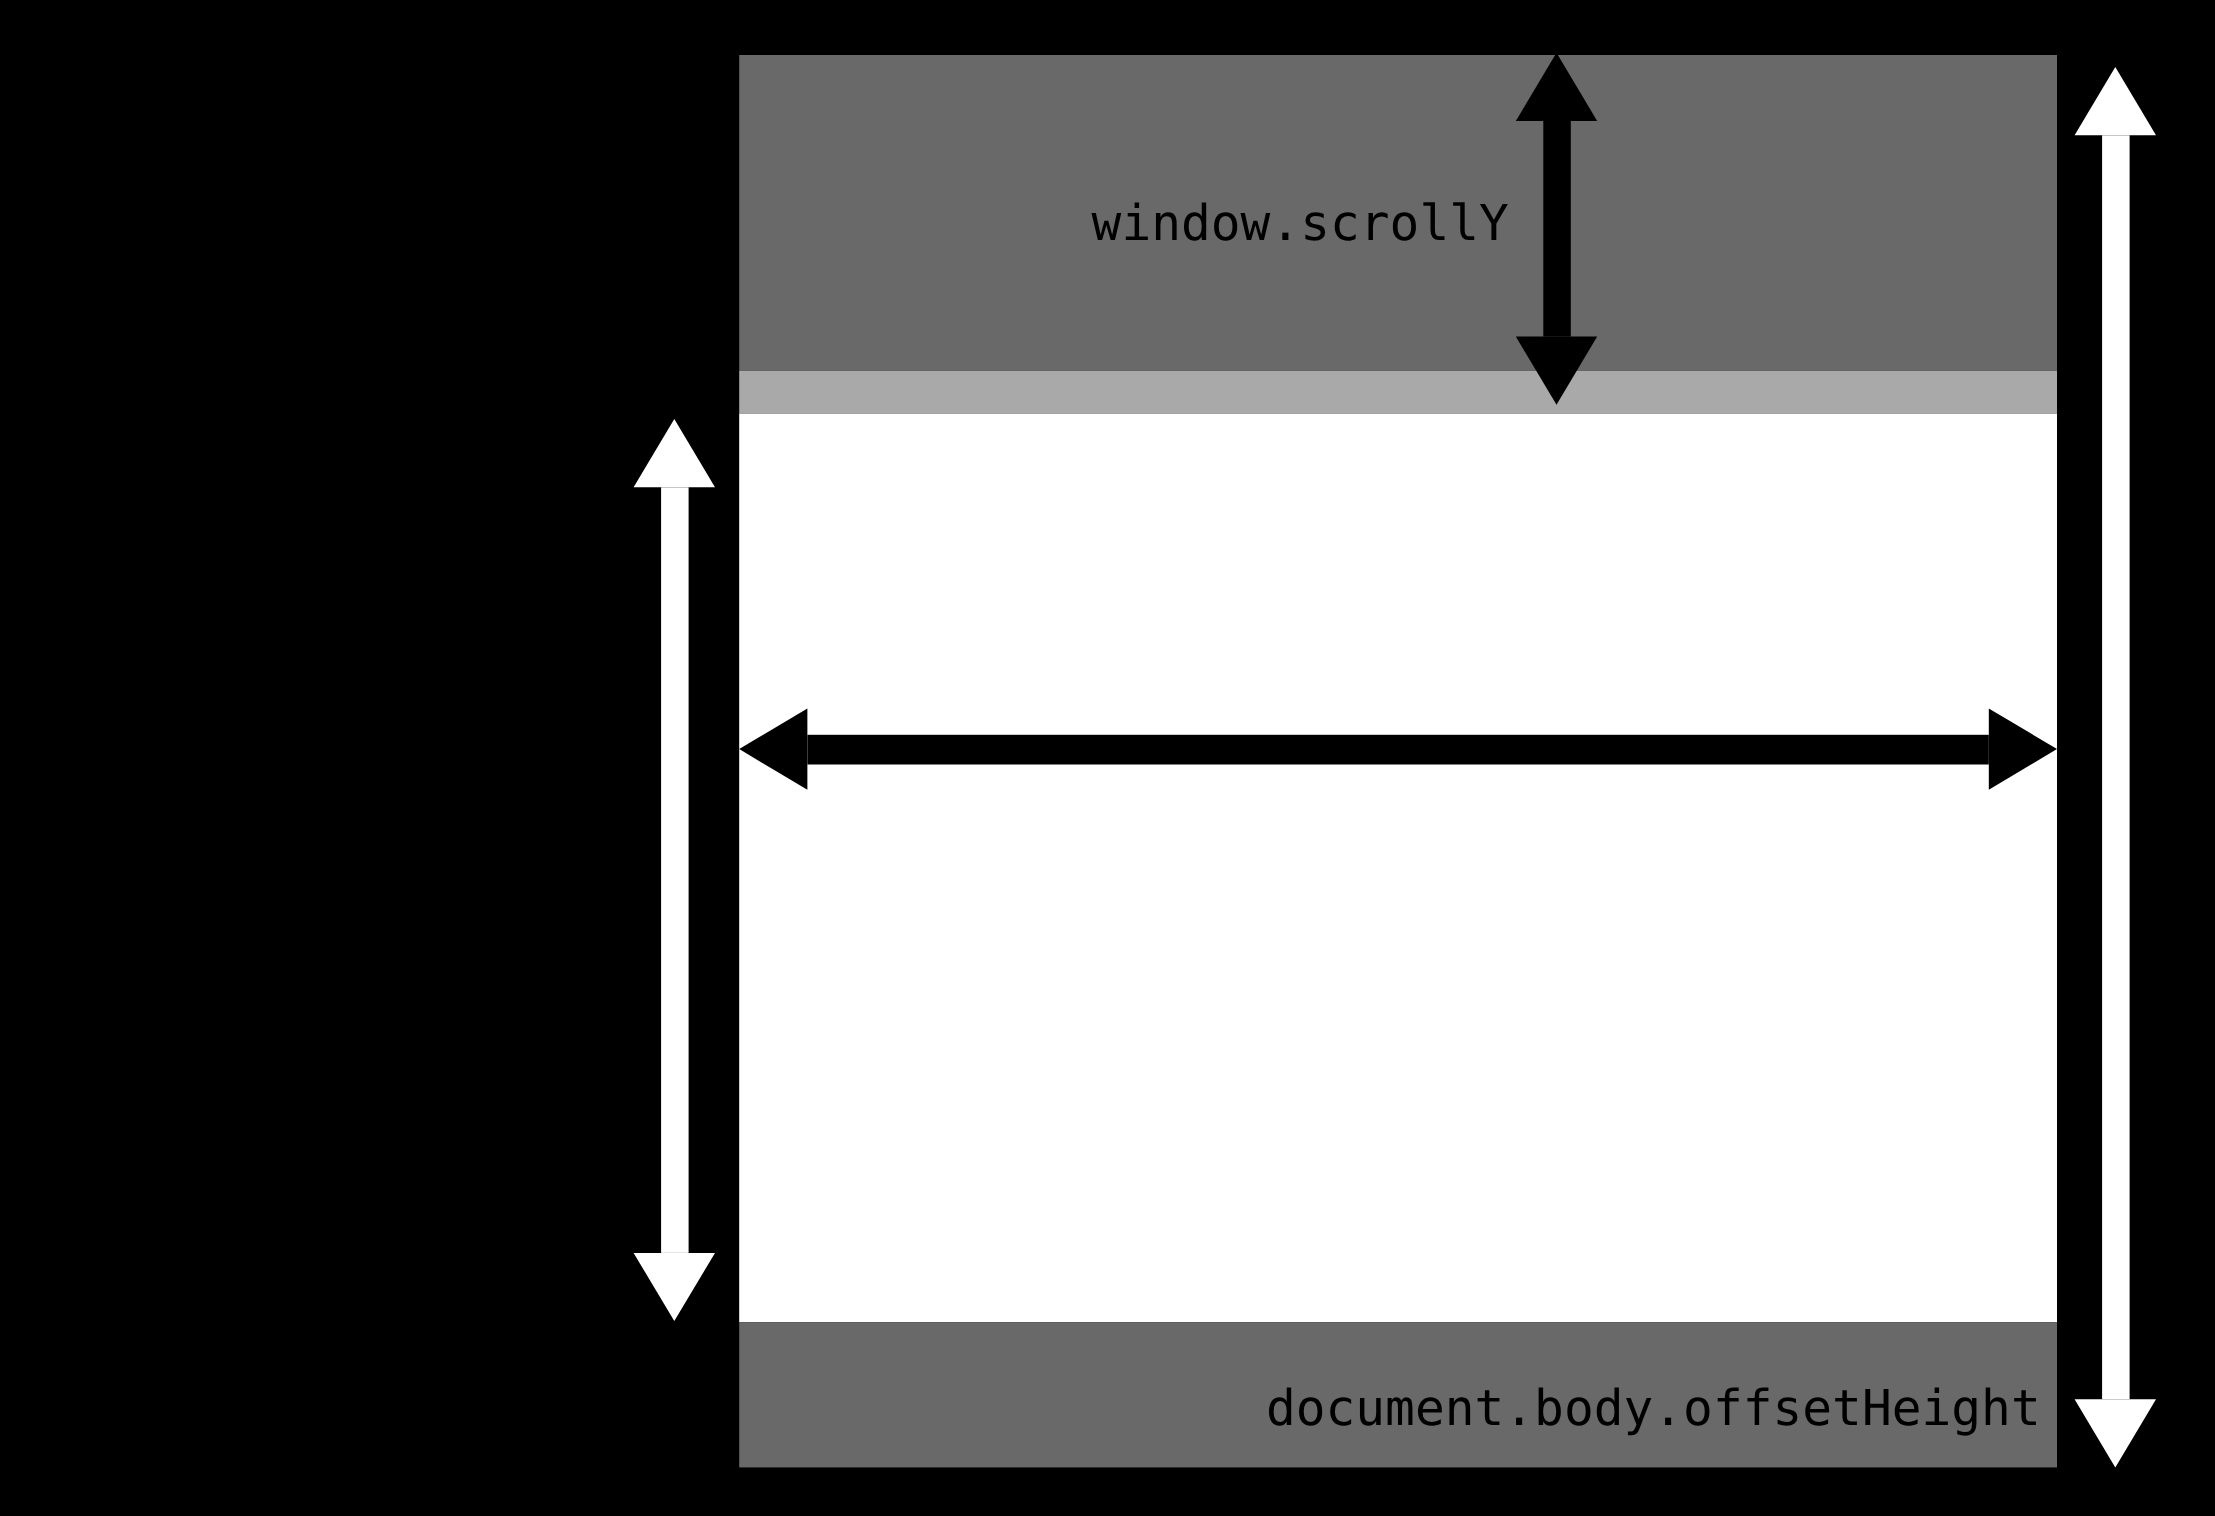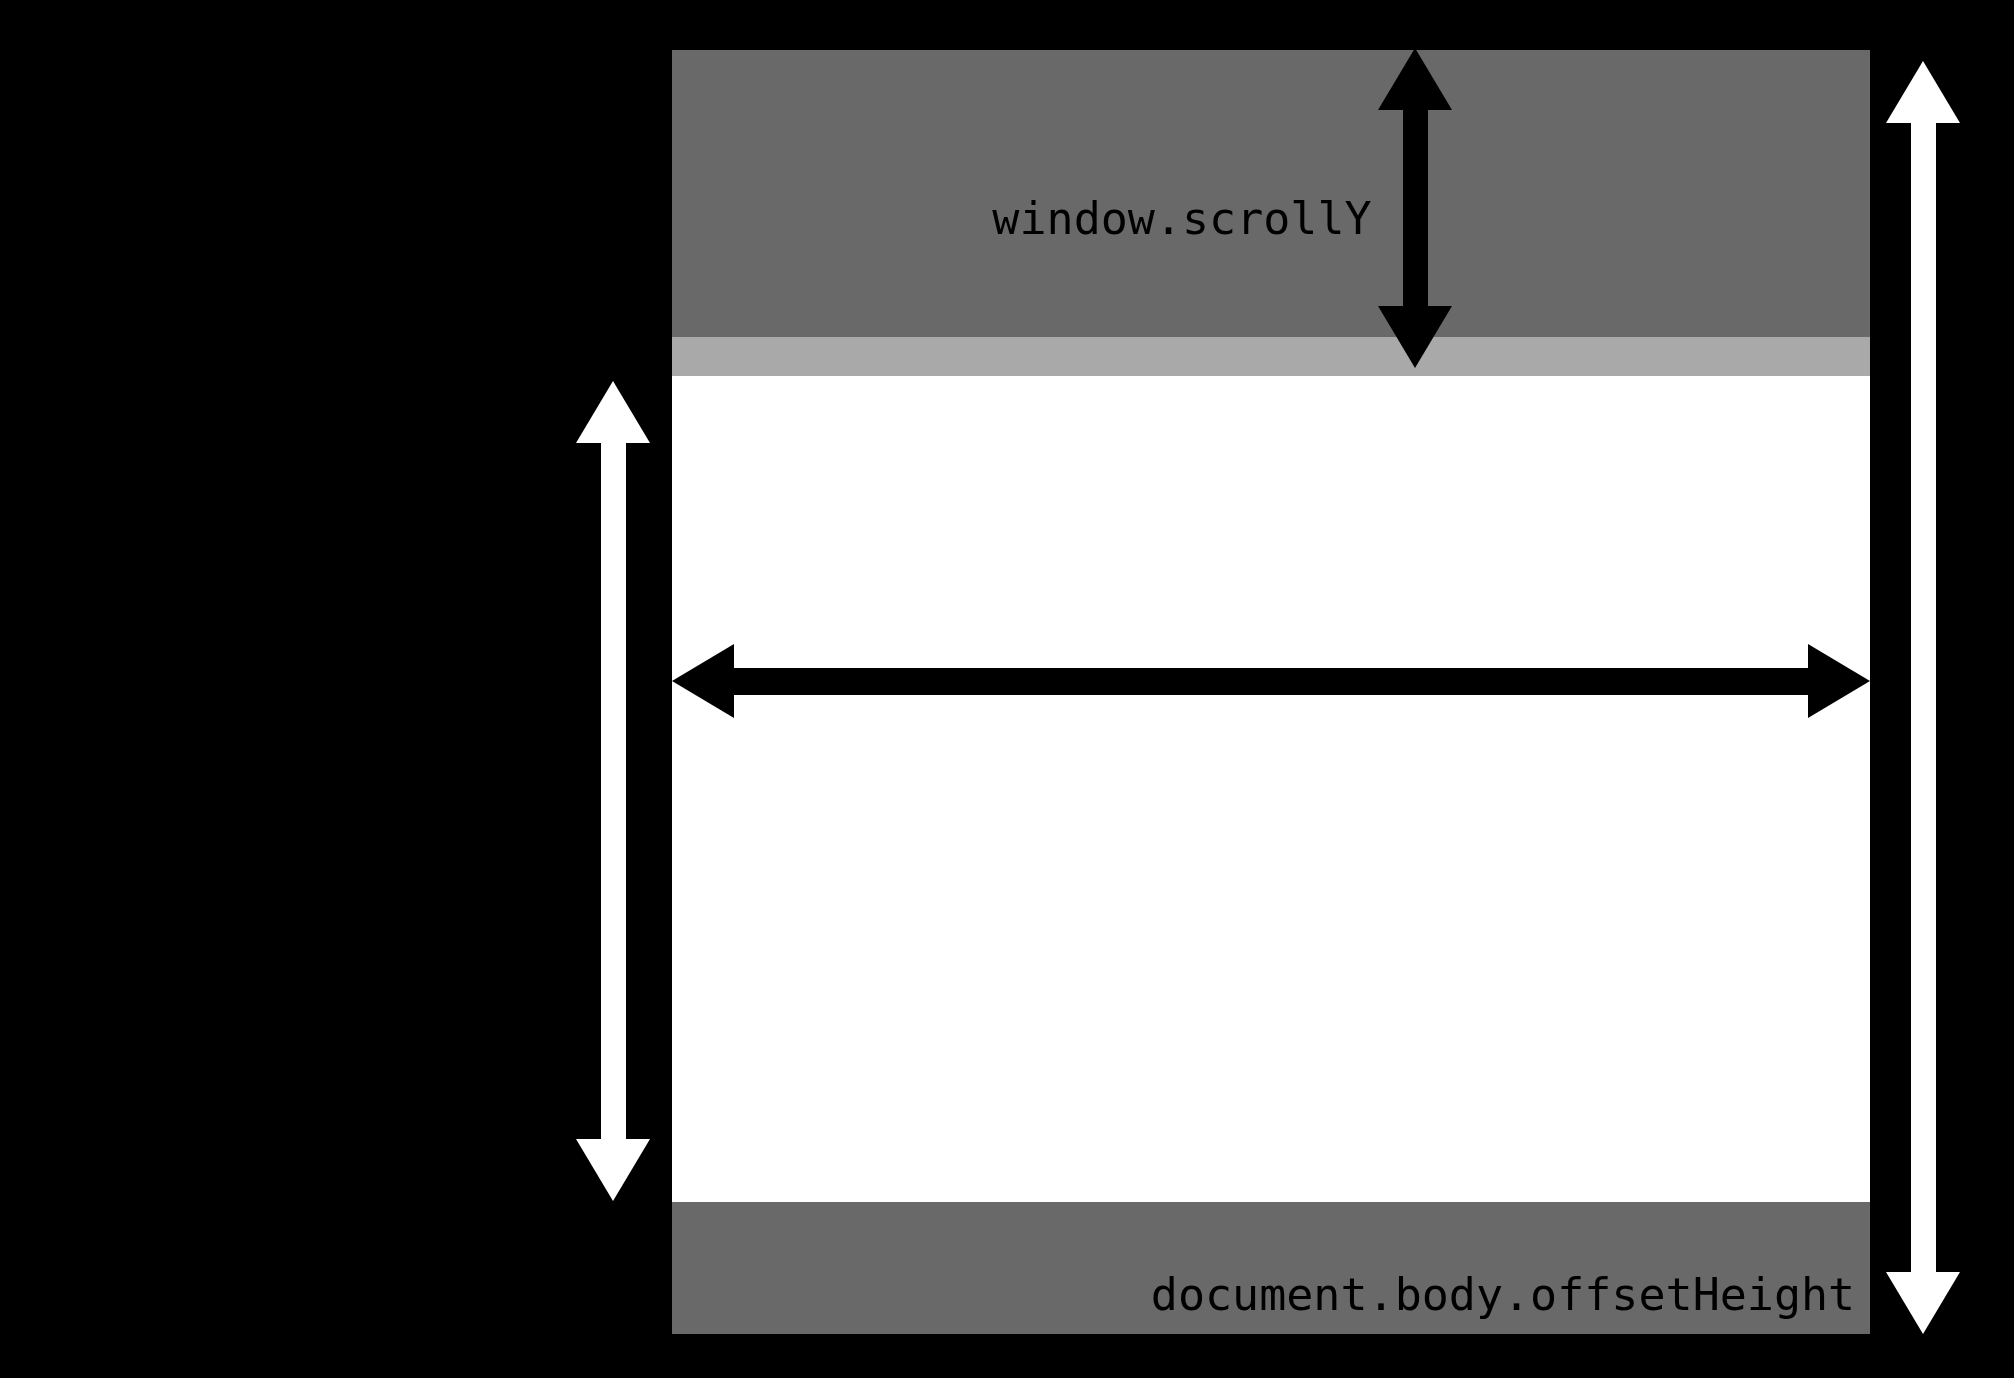--- a/index.html
+++ b/index.html
@@ -91,24 +91,24 @@
   .arrow-innerwidth   { left: 672px;  top: 644px; width: 1198px; height: 74px; }
 
   
   .label {
     position: absolute;
     transform: translate(-50%, -50%);
     font-size: 45px;
     letter-spacing: 0;
     white-space: nowrap;
   }
-  .label-scrolly      { left: 1182px; top: 218px;  color: var(--label-dark, #000000); }
+  .label-scrolly      { left: 1182px; top: 203px;  color: var(--label-dark, #000000); }
   .label-innerheight  { left: 305px;  top: 557px;  color: var(--label-light, #ffffff); }
   .label-innerwidth   { left: 1278px; top: 763px;  color: var(--label-dark, #000000); }
-  .label-offsetheight { left: 1503px; top: 1280px; color: var(--label-dark, #000000); margin-top: 14px; }
+  .label-offsetheight { left: 1503px; top: 1280px; color: var(--label-dark, #000000); }
 </style>
 </head>
 <body>
 
 <div class="canvas">
 
   <div class="doc-rect">
     <div class="band scrolled"></div>
     <div class="band strip"></div>
     <div class="band viewport"></div>

